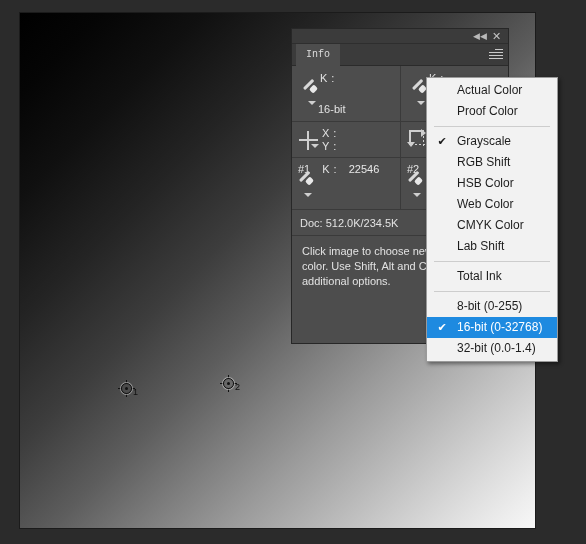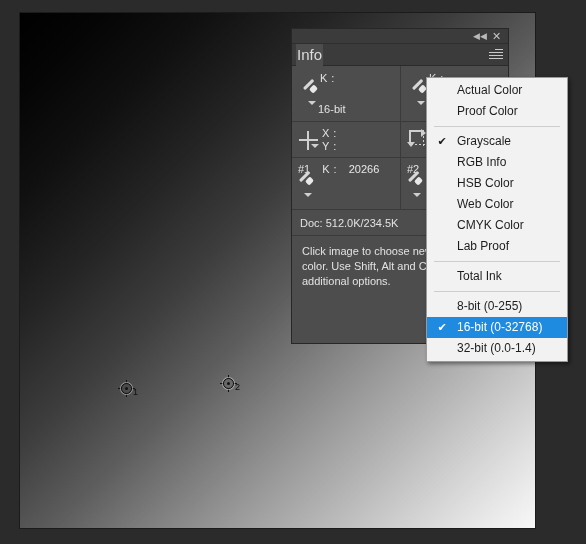--- a/index.html
+++ b/index.html
@@ -73,23 +73,24 @@
   }
   #close-icon{
     position:absolute; right:6px; top:2px; width:11px; height:11px;
     color:#c4c4c4; font-size:11px; line-height:11px; text-align:center;
   }
   #tab-strip{
     height:22px; background:#3b3b3b; position:relative;
     border-bottom:1px solid #2b2b2b;
   }
   #tab-info{
-    position:absolute; left:4px; top:0; height:22px; padding:0 1px;
-    background:#4d4d4d; color:#dcdcdc; font-size:15px;
+    position:absolute; left:4px; top:0; height:22px; padding:0 10px;
+    background:#4d4d4d; color:#dcdcdc; font-size:10px;
     line-height:22px;
+    font-family:Liberation Mono, monospace;
   }
   #panel-menu-icon{
     position:absolute; right:5px; top:5px; width:14px; height:12px;
   }
   #panel-menu-icon i{
     display:block; height:1px; background:#c9c9c9; margin-bottom:2px;
   }
   #panel-menu-icon i:nth-child(1){ width:8px; margin-left:6px; }
   #panel-menu-icon i:nth-child(2){ width:14px; }
   #panel-menu-icon i:nth-child(3){ width:14px; }
@@ -161,21 +162,21 @@
     display:flex; align-items:center; padding-left:8px;
     font-size:11px; color:#e2e2e2;
   }
   #hint-row{
     padding:8px 10px 0 10px; font-size:11px; color:#e2e2e2;
     line-height:15px;
   }
 
   
   #context-menu{
-    position:absolute; left:426px; top:77px; width:142px;
+    position:absolute; left:426px; top:77px; width:132px;
     background:#f2f2f2; border:1px solid #9a9a9a;
     box-shadow:2px 2px 4px rgba(0,0,0,.45);
     font-size:12px; color:#1d1d1d;
     padding:2px 0;
   }
   .mi{
     position:relative; height:21px; line-height:21px;
     padding-left:30px; white-space:nowrap;
     font-family:"Liberation Sans", sans-serif;
   }
@@ -289,21 +290,21 @@
         </div>
       </div>
     </div>
 
     <div class="sample-row">
       <div class="sample-cell">
         <div class="kv">
           <span class="idx">#1</span>
           <span class="k-label" style="margin-left:8px;">K</span>
           <span class="k-label">:</span>
-          <span class="k-value" style="margin-left:8px;">20266</span>
+          <span class="k-value" style="margin-left:8px;">22546</span>
         </div>
         <div class="eyedrop small" style="left:4px; top:20px;">
           <span class="body"></span>
             <span class="bulb"></span>
             <span class="caret"></span>
         </div>
       </div>
       <div class="sample-cell">
         <div class="kv">
           <span class="idx">#2</span>
@@ -339,37 +340,37 @@
     </div>
 
     <div class="msep"></div>
 
     <div class="mi">
       <span class="chk">✔</span>
       <span>Grayscale</span>
     </div>
     <div class="mi">
       <span class="chk"></span>
-      <span>RGB Info</span>
+      <span>RGB Shift</span>
     </div>
     <div class="mi">
       <span class="chk"></span>
       <span>HSB Color</span>
     </div>
     <div class="mi">
       <span class="chk"></span>
       <span>Web Color</span>
     </div>
     <div class="mi">
       <span class="chk"></span>
       <span>CMYK Color</span>
     </div>
     <div class="mi">
       <span class="chk"></span>
-      <span>Lab Proof</span>
+      <span>Lab Shift</span>
     </div>
 
     <div class="msep"></div>
 
     <div class="mi">
       <span class="chk"></span>
       <span>Total Ink</span>
     </div>
 
     <div class="msep"></div>

